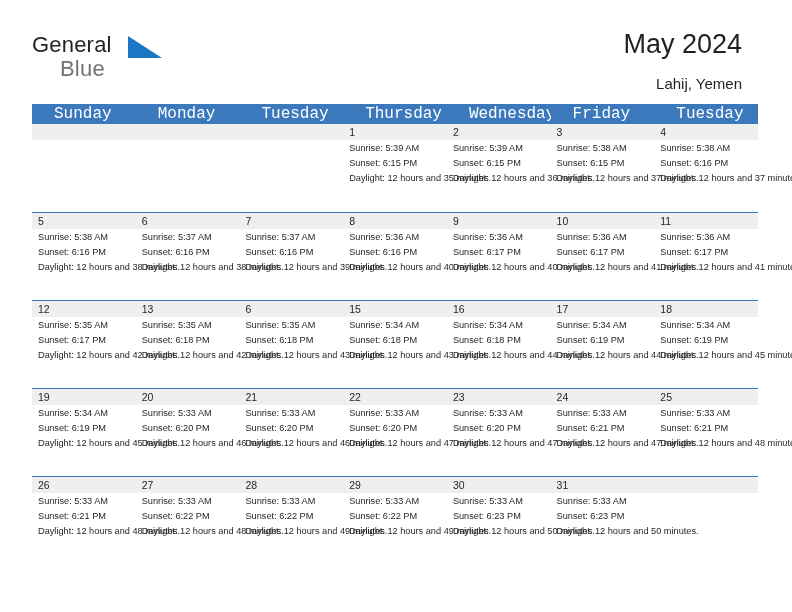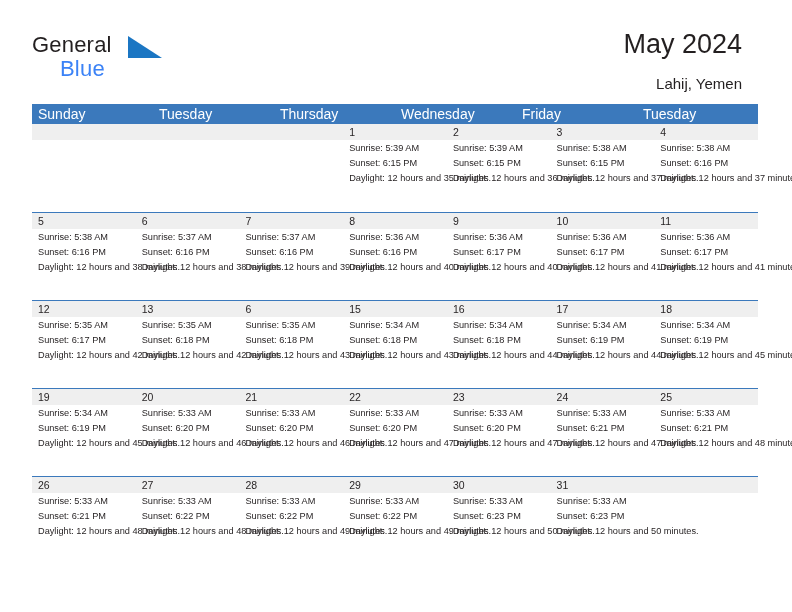--- a/index.html
+++ b/index.html
@@ -41,21 +41,21 @@
     color: #231f20;
     letter-spacing: 0.2px;
     line-height: 25px;
     display: inline-block;
   }
   .brand-blue {
     position: absolute;
     left: 28px;
     top: 24px;
     font-size: 22px;
-    color: #3b82f6;
+    color: #737373;
     letter-spacing: 0.2px;
     line-height: 25px;
   }
   .brand-tri {
     position: absolute;
     left: 96px;
     top: 4px;
   }
   .title-wrap {
     position: absolute;
@@ -85,26 +85,27 @@
     width: 726px;
   }
   .weekdays {
     display: flex;
     background: #3b79bc;
     height: 20px;
   }
   .weekday {
     flex: 1 1 0;
     color: #ffffff;
-    font-size: 14px;
+    font-size: 16px;
     line-height: 20px;
-    padding-left: 6px;
+    padding-left: 22px;
     box-sizing: border-box;
     white-space: nowrap;
     overflow: hidden;
+    font-family: Liberation Mono, monospace;
   }
   .week {
     border-top: 1.5px solid #3b79bc;
     display: flex;
     height: 88px;
     box-sizing: border-box;
   }
   .week:first-of-type {
     border-top: none;
   }
@@ -162,20 +163,21 @@
     <div class="title-wrap">
       <div class="cal-title">May 2024</div>
       <div class="cal-sub">Lahij, Yemen</div>
     </div>
 
   </div>
 
   <div class="calendar">
     <div class="weekdays">
         <div class="weekday">Sunday</div>
+        <div class="weekday">Monday</div>
         <div class="weekday">Tuesday</div>
         <div class="weekday">Thursday</div>
         <div class="weekday">Wednesday</div>
         <div class="weekday">Friday</div>
         <div class="weekday">Tuesday</div>
       </div>
     <div class="weeks">
         <div class="week">
           <div class="day empty">
             <div class="daynum-strip"></div>

